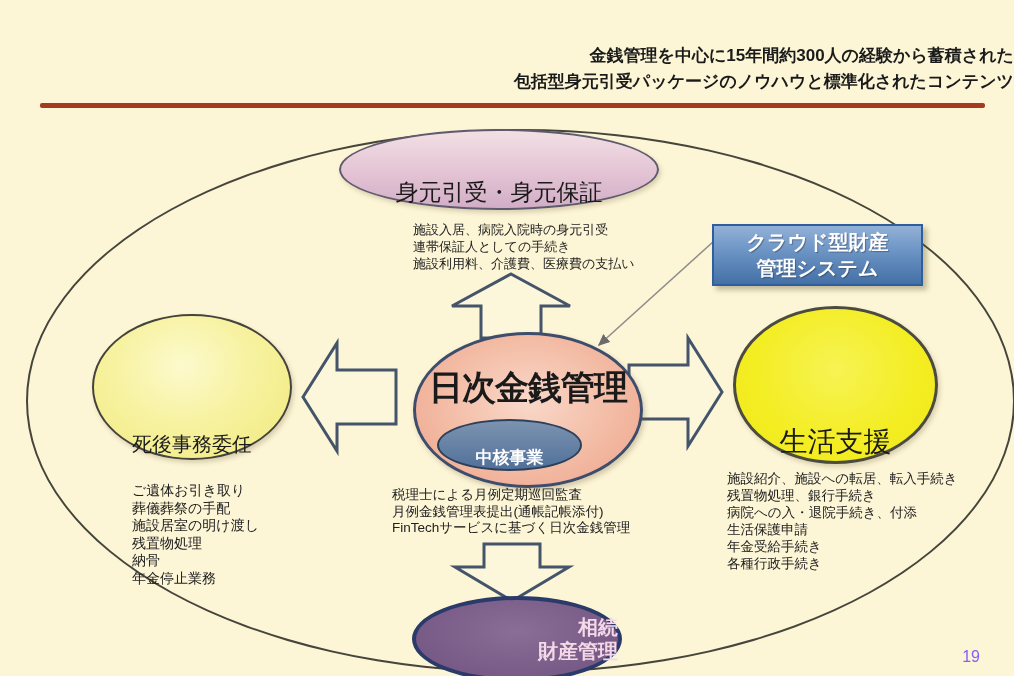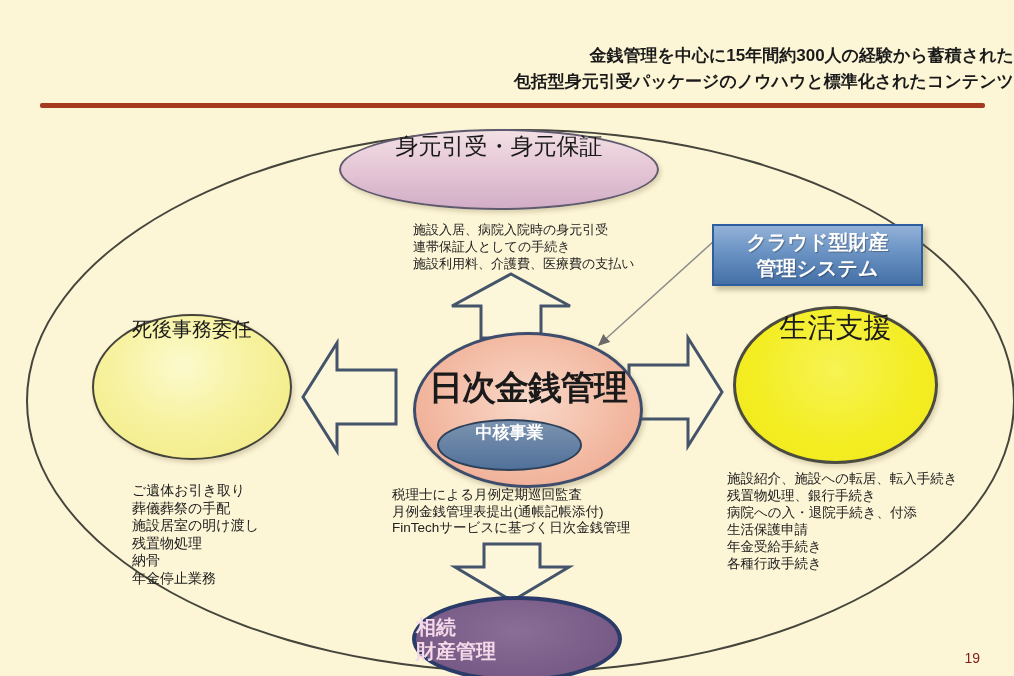--- a/index.html
+++ b/index.html
@@ -22,21 +22,21 @@
     background:#A63A1F; border-radius:2px;
   }
   .big-ellipse {
     position:absolute; left:26px; top:129px; width:985px; height:540px;
     border:2px solid #45453C; border-radius:50%; z-index:1;
   }
   .overlay-svg { position:absolute; left:0; top:0; z-index:2; pointer-events:none; }
   .connector-svg { position:absolute; left:0; top:0; z-index:5; pointer-events:none; }
 
   .ellipse { position:absolute; border-radius:50%; display:flex;
-    align-items:flex-start; justify-content:center; text-align:center; z-index:3; }
+    align-items:flex-end; justify-content:center; text-align:center; z-index:3; }
 
   .top-ellipse {
     left:339px; top:129px; width:316px; height:77px;
     background:linear-gradient(180deg,#F2E0E4 0%, #E3C3D4 55%, #D2AEC6 100%);
     border:2px solid #5F5A6E; font-size:23px;
     box-shadow:2px 3px 4px rgba(120,100,60,.25);
   }
   .left-ellipse {
     left:92px; top:314px; width:196px; height:142px;
     background:radial-gradient(ellipse at 45% 35%, #FCFACD 0%, #F7F2A0 45%, #F1E97E 100%);
@@ -81,21 +81,21 @@
     box-shadow:4px 4px 5px rgba(90,80,40,.35);
     text-shadow:1px 1px 1px rgba(0,0,0,.3);
   }
   .notes { position:absolute; z-index:3; color:#212121; }
   .notes div { white-space:nowrap; }
   .top-notes    { left:413px; top:221px; font-size:13px; line-height:17px; }
   .left-notes   { left:132px; top:482px; font-size:14px; line-height:17.6px; }
   .center-notes { left:392px; top:487px; font-size:13.5px; line-height:16.5px; }
   .right-notes  { left:727px; top:471px; font-size:13.5px; line-height:16.9px; }
   .page-number {
-    position:absolute; right:34px; bottom:10px; font-size:14px; color:#7f1d1d; z-index:3;
+    position:absolute; right:34px; bottom:10px; font-size:16px; color:#8b5cf6; z-index:3;
   }
 </style>
 </head>
 <body>
 
 <div class="slide">
 
   <div class="subtitle l1">金銭管理を中心に15年間約300人の経験から蓄積された</div>
   <div class="subtitle l2">包括型身元引受パッケージのノウハウと標準化されたコンテンツ</div>
   <div class="red-divider"></div>

